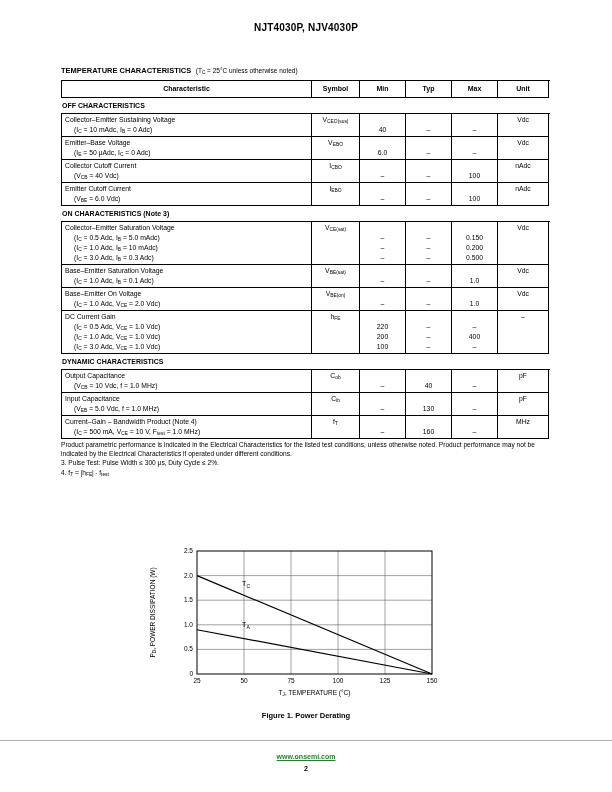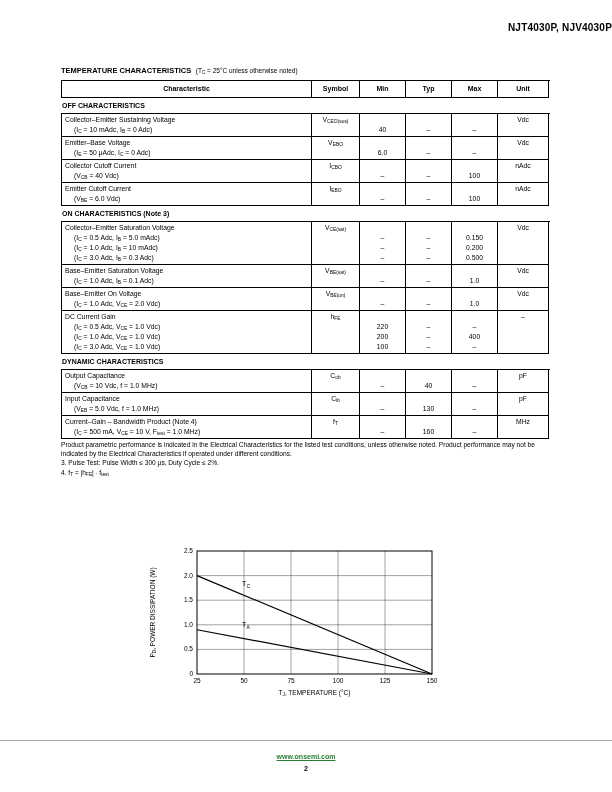--- a/index.html
+++ b/index.html
@@ -10,21 +10,21 @@
     font-family: "Liberation Sans", sans-serif;
     color: #000;
     position: relative;
     overflow: hidden;
   }
   sub { font-size: 72%; vertical-align: -0.22em; line-height: 0; }
 
   .page { position: absolute; inset: 0; }
 
   .title {
-    text-align: right;
+    text-align: center;
     font-weight: bold;
     font-size: 10px;
     padding-top: 22px;
     letter-spacing: 0.2px;
   }
 
   .ec-heading { margin: 26px 0 3px 61px; }
   .ec-bold { font-weight: bold; font-size: 7.5px; }
   .ec-note { font-size: 6.5px; }
 
@@ -318,20 +318,21 @@
         <text x="291" y="140" text-anchor="middle" font-size="6.5">150</text>
         <text x="52" y="133" text-anchor="end" font-size="6.5">0</text>
         <text x="52" y="108.4" text-anchor="end" font-size="6.5">0.5</text>
         <text x="52" y="83.8" text-anchor="end" font-size="6.5">1.0</text>
         <text x="52" y="59.2" text-anchor="end" font-size="6.5">1.5</text>
         <text x="52" y="34.599999999999994" text-anchor="end" font-size="6.5">2.0</text>
         <text x="52" y="10" text-anchor="end" font-size="6.5">2.5</text>
         <text x="173.5" y="152" text-anchor="middle" font-size="6.5"><tspan>T</tspan><tspan font-size="72%" dy="1.4">J</tspan><tspan dy="-1.4">, TEMPERATURE (°C)</tspan></text>
         <text x="14" y="69.5" text-anchor="middle" font-size="6.5" transform="rotate(-90 14 69.5)"><tspan>P</tspan><tspan font-size="72%" dy="1.4">D</tspan><tspan dy="-1.4">, POWER DISSIPATION (W)</tspan></text>
       </svg>
+    <div class="caption">Figure 1. Power Derating</div>
   </div>
 
   <div class="footer">
     <div class="footer-rule"></div>
     <a class="footer-link" href="#" style="color: rgb(38, 127, 47);">www.onsemi.com</a>
     <div class="page-num">2</div>
   </div>
 
 </div>
 

